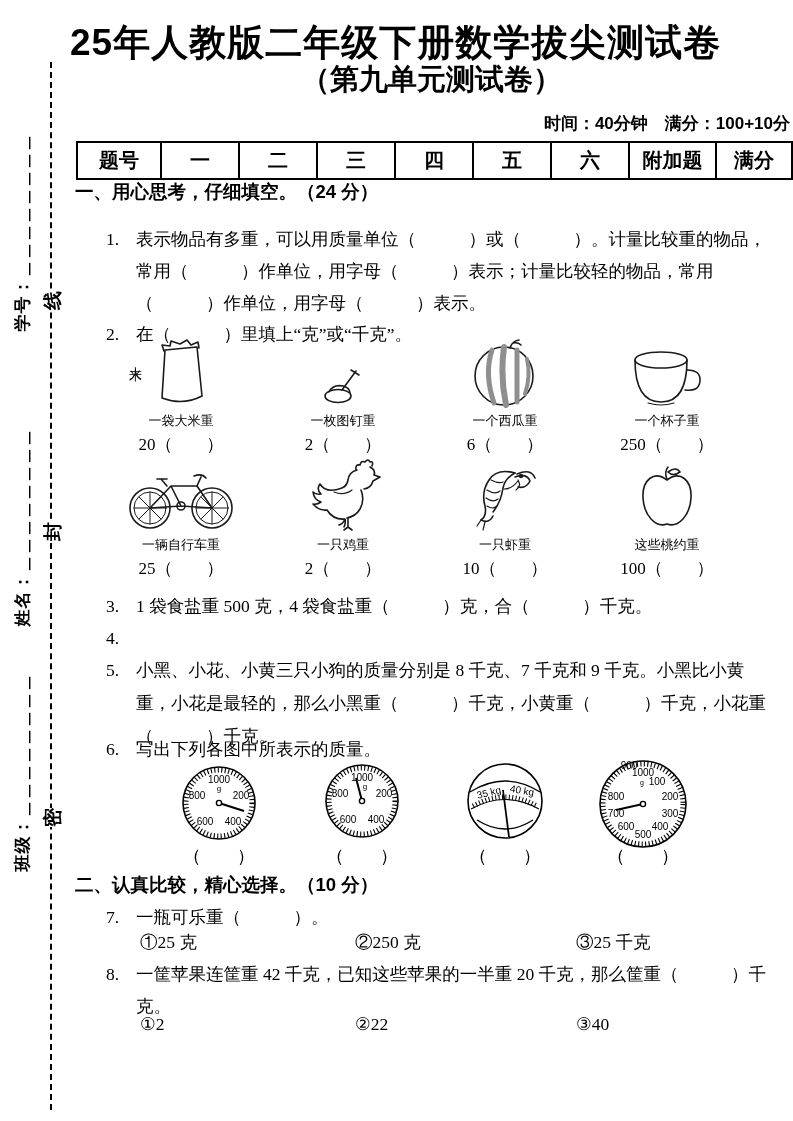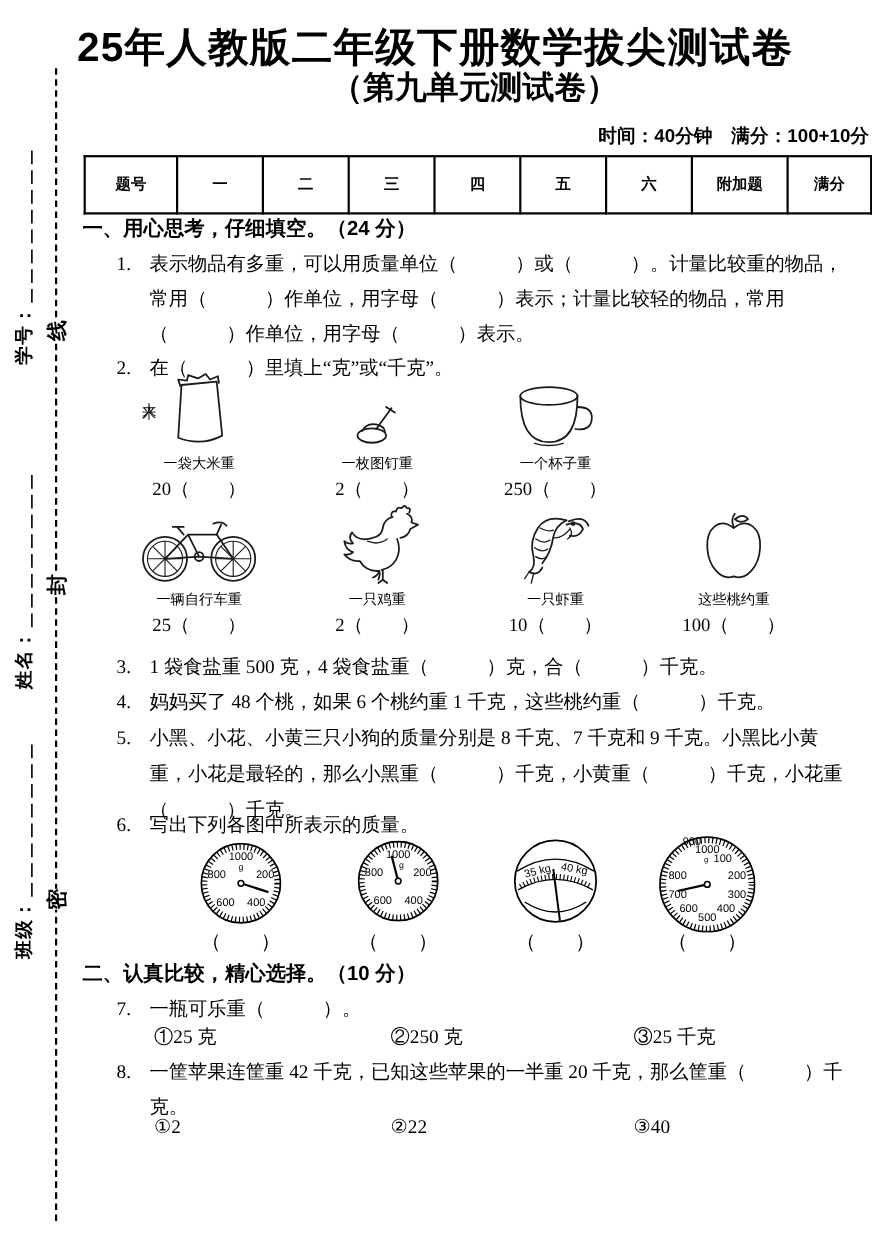--- a/index.html
+++ b/index.html
@@ -15,22 +15,22 @@
   
   .title1 { left:70px; top:18px; width:723px; 
             font-size:37px; letter-spacing:1px; }
   .title2 { left:70px; top:60px; width:723px; text-align:center; font-size:29px; }
   .meta   { left:75px; top:112px; width:715px; text-align:right; font-size:17px; }
 
   
   table.score { position:absolute; left:76px; top:141px; width:715px;
     border-collapse:collapse; table-layout:fixed; }
   table.score td { border:2px solid #000; height:25px; text-align:center;
-    font-size:14px; font-family:"Liberation Sans","DejaVu Sans",sans-serif;
-    font-weight:700; padding:16px; }
+    font-size:20px; font-family:"Liberation Sans","DejaVu Sans",sans-serif;
+    font-weight:700; padding:4px; }
   table.score tr.score-row td { font-weight:700; }
 
   
   .sec { left:75px; width:716px; font-size:18.5px; }
   .q { left:106px; width:662px; font-size:17.5px; line-height:32px; padding-left:30px; }
   .q .qno { position:absolute; left:0; top:0; }
 
   
   .igrid { left:100px; width:648px; display:grid; grid-template-columns:repeat(4,162px); }
   .icell { text-align:center; }
@@ -86,21 +86,21 @@
       <td style="width:78px">三</td>
       <td style="width:78px">四</td>
       <td style="width:78px">五</td>
       <td style="width:78px">六</td>
       <td style="width:87px">附加题</td>
       <td style="width:76px">满分</td>
     </tr>
   </tbody>
     </table>
 
-  <div class="abs hd sec" style="top:195px;">一、用心思考，仔细填空。（24 分）</div>
+  <div class="abs hd sec" style="top:179px;">一、用心思考，仔细填空。（24 分）</div>
 
   <div class="abs q" style="top:223px;">
     <span class="qno">1.</span>
     <span>表示物品有多重，可以用质量单位（　　　）或（　　　）。计量比较重的物品，常用（　　　）作单位，用字母（　　　）表示；计量比较轻的物品，常用（　　　）作单位，用字母（　　　）表示。</span>
   </div>
 
   <div class="abs q" style="top:318px;">
     <span class="qno">2.</span>
     <span>在（　　　）里填上“克”或“千克”。</span>
   </div>
@@ -121,20 +121,34 @@
       <div class="ipic">
         <svg class="draw" width="52" height="46" viewBox="0 0 52 46">
           <ellipse cx="21" cy="34" rx="13" ry="6.5"></ellipse>
           <path d="M12,30 Q16,22 26,24 Q33,26 33,31"></path>
           <path d="M25,28 L39,9"></path>
           <path d="M34,8 L42,13"></path>
         </svg>
       </div>
       <div class="icap">一枚图钉重</div>
       <div class="ival">2（　　）</div>
+    </div>
+    <div class="icell">
+      <div class="ipic">
+        <svg class="draw" width="70" height="72" viewBox="0 0 70 72">
+          <circle cx="34" cy="40" r="29"></circle>
+          <path d="M40,12 q2,-7 9,-8 m-6,3 q5,-1 8,2"></path>
+          <path d="M22,14 Q14,38 24,67" stroke="#8f8f8f" stroke-width="5"></path>
+          <path d="M34,11 Q30,40 36,69" stroke="#8f8f8f" stroke-width="6"></path>
+          <path d="M47,14 Q47,40 47,66" stroke="#8f8f8f" stroke-width="5"></path>
+          <path d="M57,23 Q61,40 55,58" stroke="#8f8f8f" stroke-width="4"></path>
+        </svg>
+      </div>
+      <div class="icap">一个西瓜重</div>
+      <div class="ival">6（　　）</div>
     </div>
     <div class="icell">
       <div class="ipic">
         <svg class="draw" width="78" height="62" viewBox="0 0 78 62">
           <ellipse cx="33" cy="14" rx="26" ry="8"></ellipse>
           <path d="M7,14 C7,40 14,56 33,56 C52,56 59,40 59,14"></path>
           <path d="M59,24 q14,0 13,11 q-1,11 -15,9"></path>
           <path d="M20,57 q13,4 26,0" stroke-width="1.2"></path>
         </svg>
       </div>
@@ -201,21 +215,20 @@
       <div class="ival">100（　　）</div>
     </div>
   </div>
 
   <div class="abs q" style="top:590px;">
     <span class="qno">3.</span>
     <span>1 袋食盐重 500 克，4 袋食盐重（　　　）克，合（　　　）千克。</span>
   </div>
   <div class="abs q" style="top:622px;">
     <span class="qno">4.</span>
-    <span>妈妈买了 48 个桃，如果 6 个桃约重 1 千克，这些桃约重（　　　）千克。</span>
   </div>
   <div class="abs q" style="top:654px; line-height:33px;">
     <span class="qno">5.</span>
     <span>小黑、小花、小黄三只小狗的质量分别是 8 千克、7 千克和 9 千克。小黑比小黄重，小花是最轻的，那么小黑重（　　　）千克，小黄重（　　　）千克，小花重（　　　）千克。</span>
   </div>
   <div class="abs q" style="top:733px;">
     <span class="qno">6.</span>
     <span>写出下列各图中所表示的质量。</span>
   </div>
 

